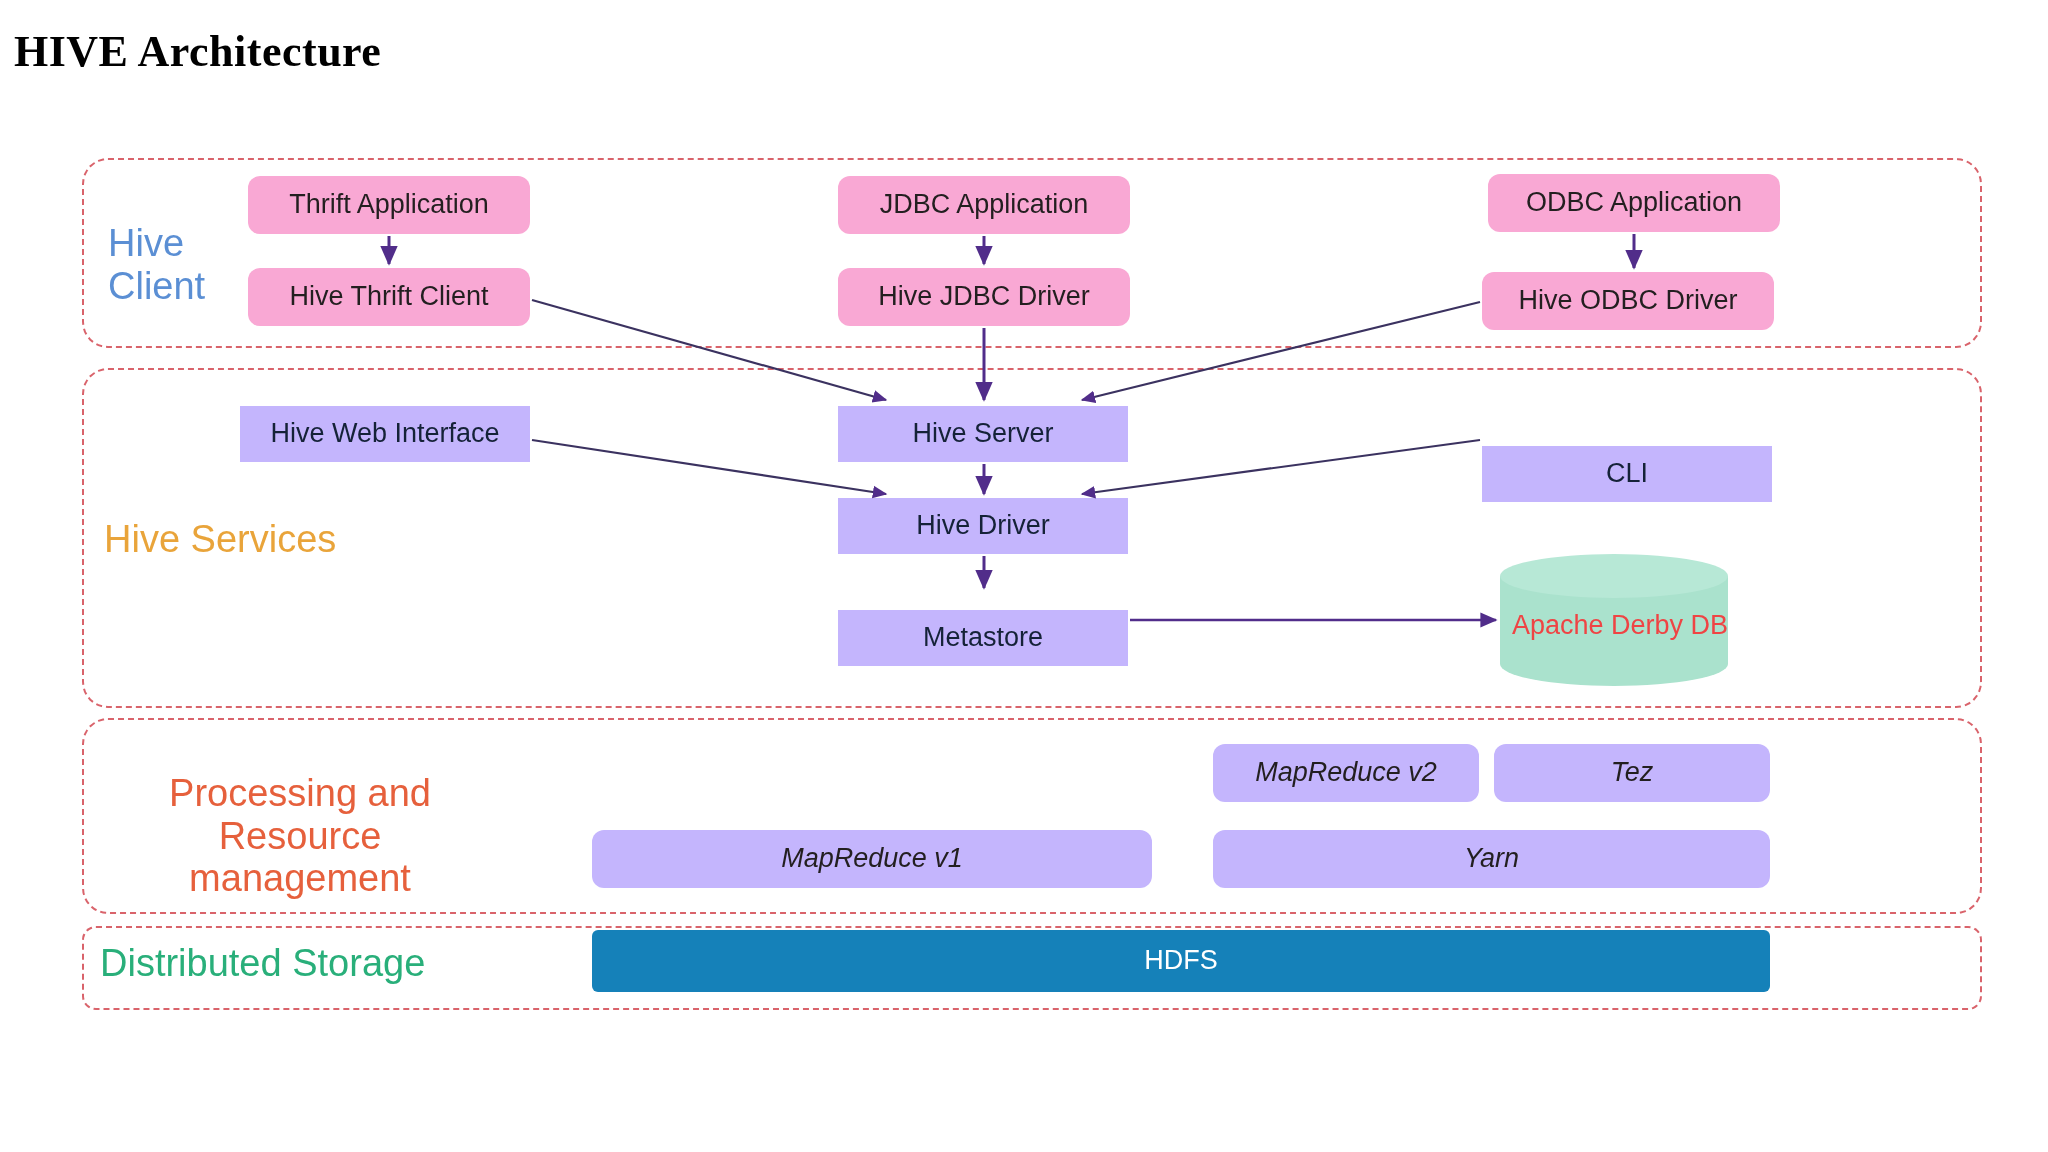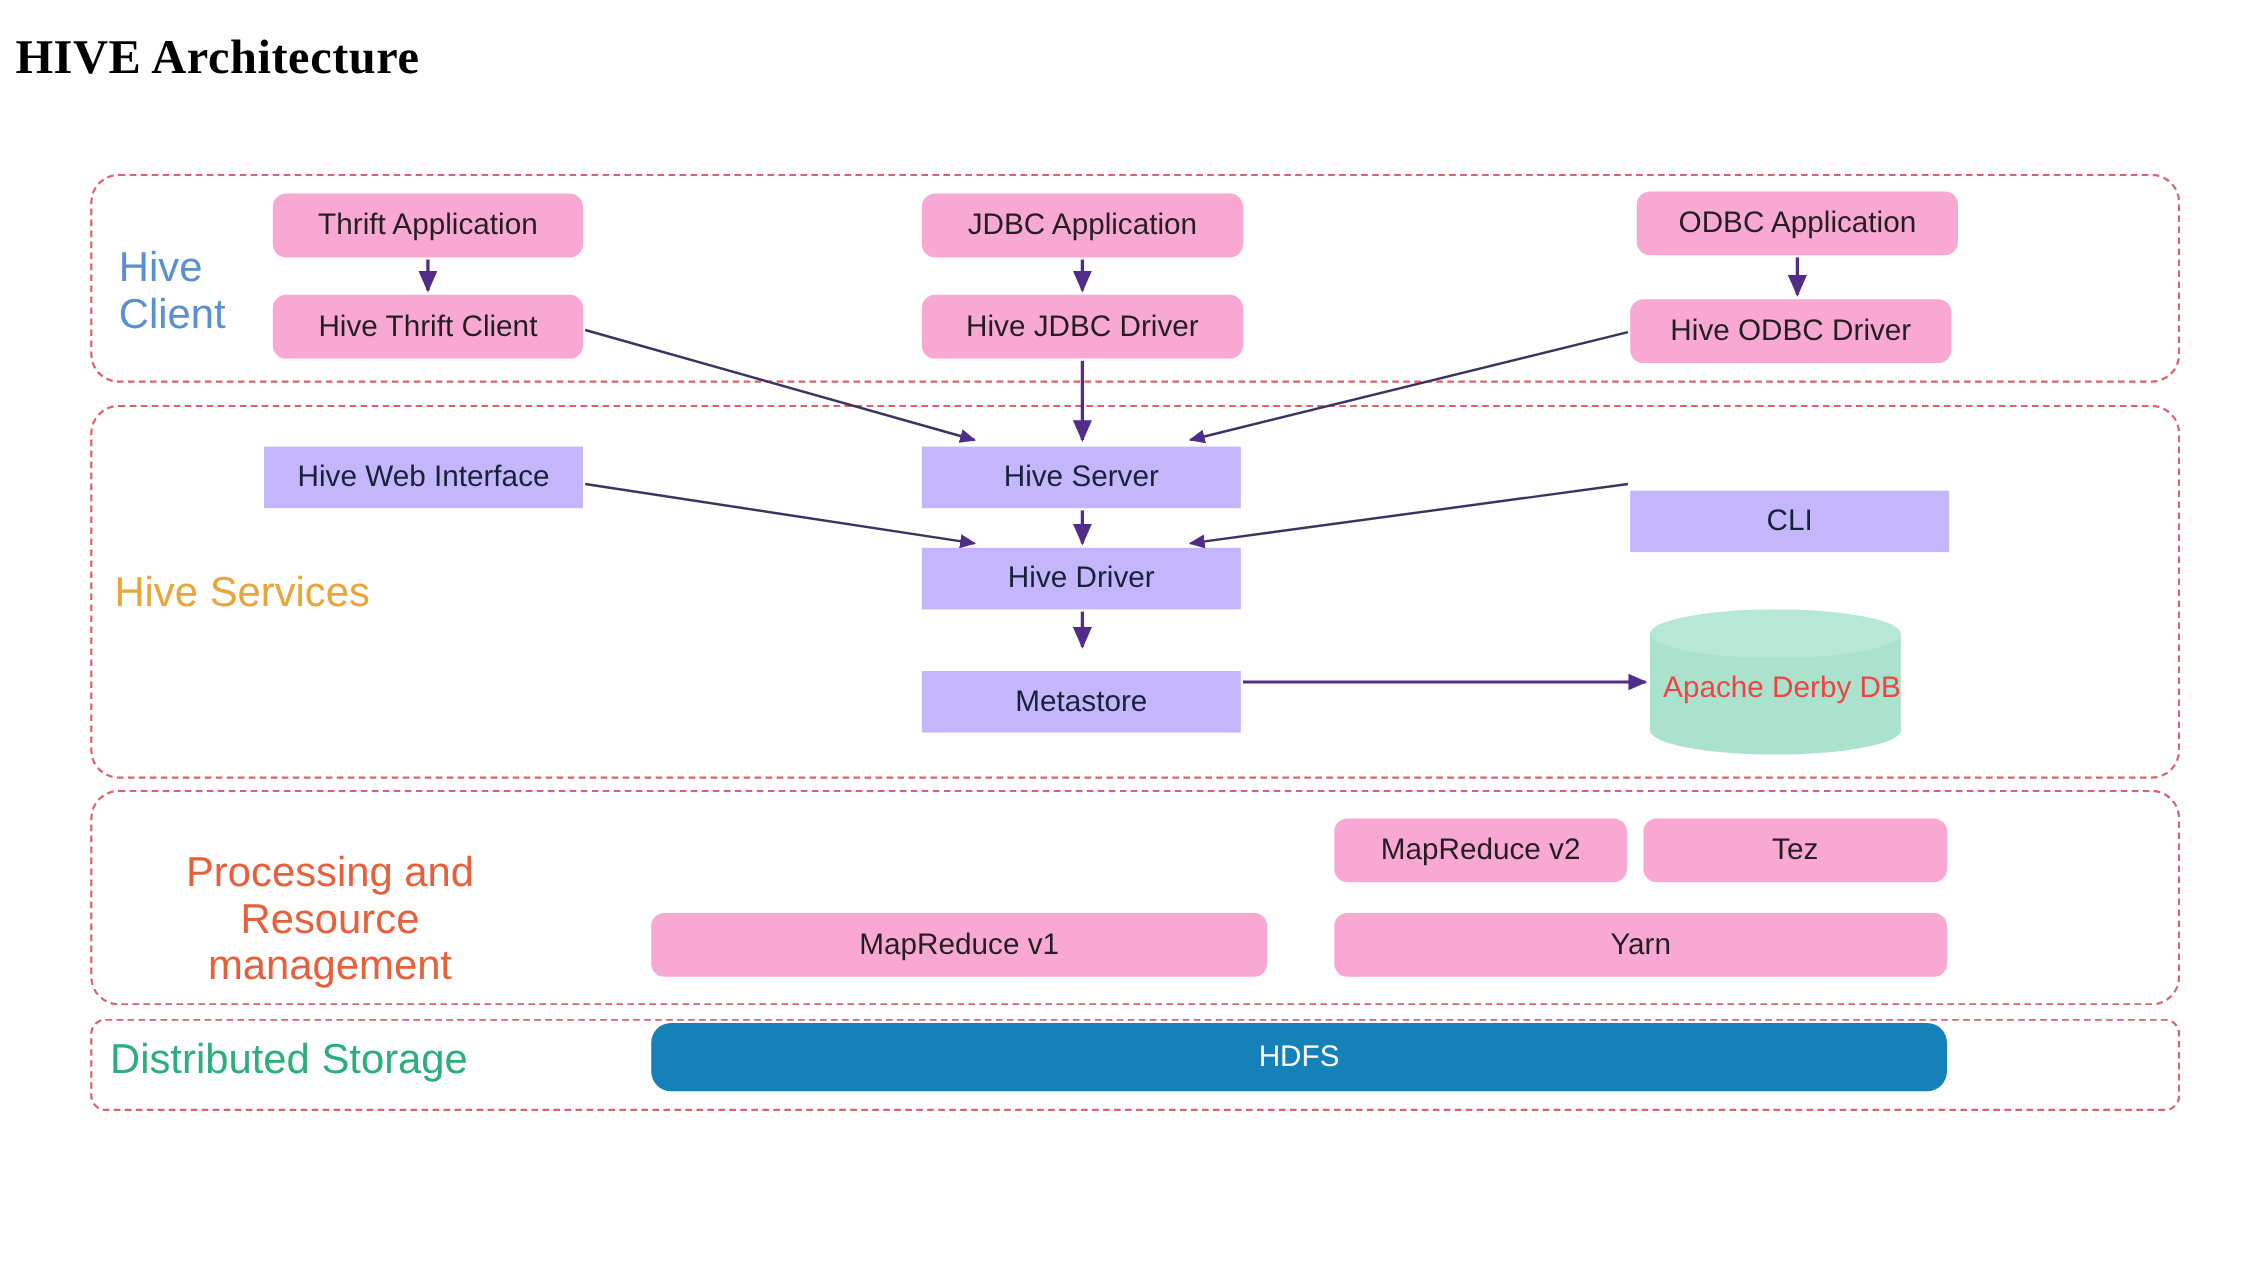--- a/index.html
+++ b/index.html
@@ -55,22 +55,22 @@
     display: flex;
     align-items: center;
     justify-content: center;
     text-align: center;
     font-size: 27px;
     color: #231f20;
     line-height: 1.15;
   }
   .node.peach   { background: #f9a8d4; border-radius: 12px; }
   .node.blue    { background: #c4b5fd; border-radius: 0px;  color: #152238; }
-  .node.cream   { background: #f9a8d4; border-radius: 12px; }
-  .node.hdfs    { background: #1581b9; border-radius: 18px; color: #ffffff; }
+  .node.cream   { background: #c4b5fd; border-radius: 12px; font-style: italic; }
+  .node.hdfs    { background: #1581b9; border-radius: 6px; color: #ffffff; }
 
   
   .cylinder {
     position: absolute;
     box-sizing: border-box;
   }
   .cyl-body {
     position: absolute;
     left: 0; right: 0;
     top: 22px; bottom: 22px;

